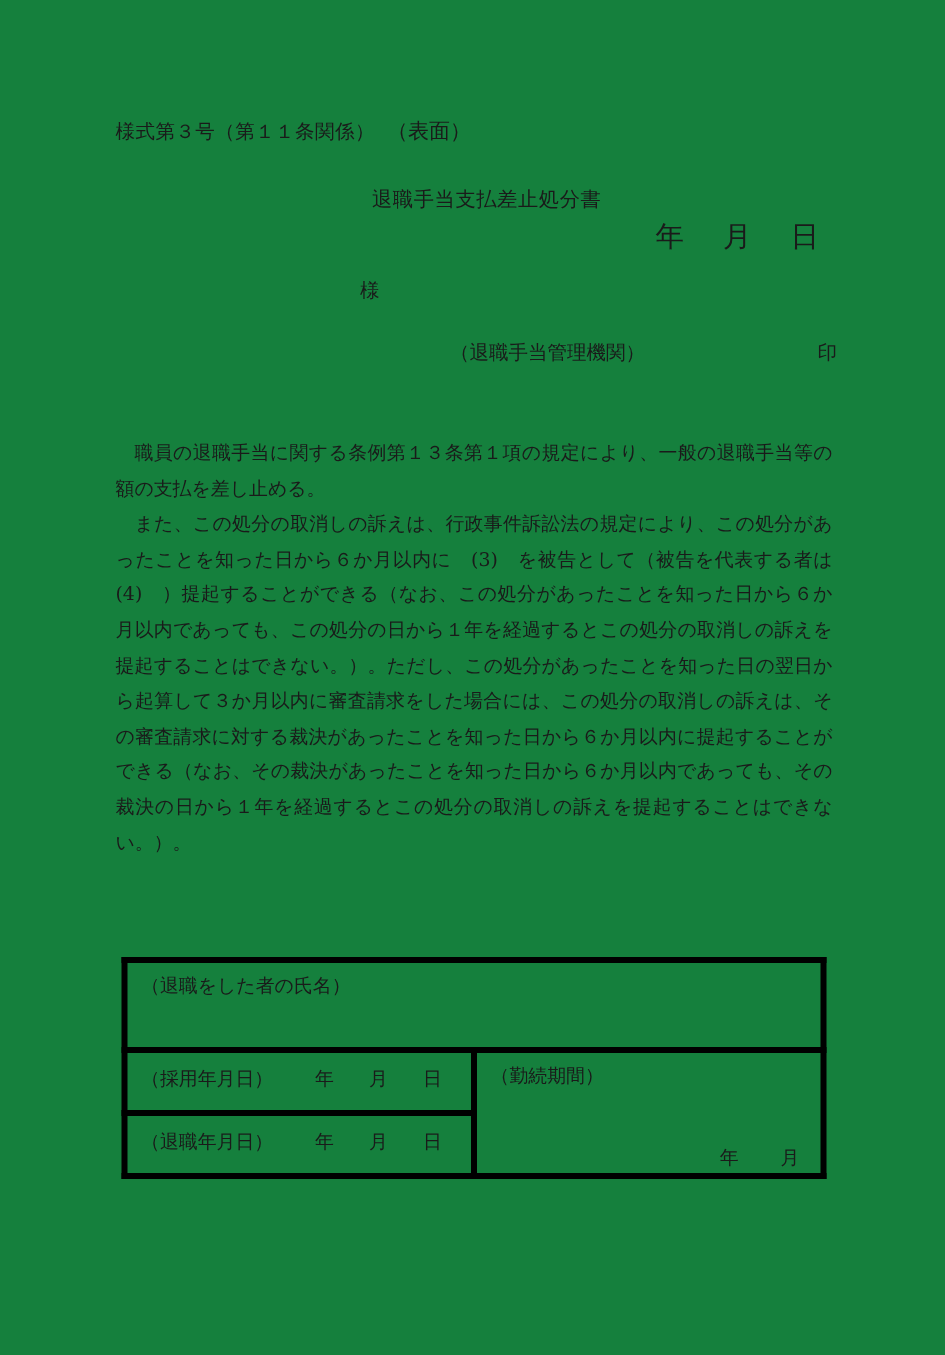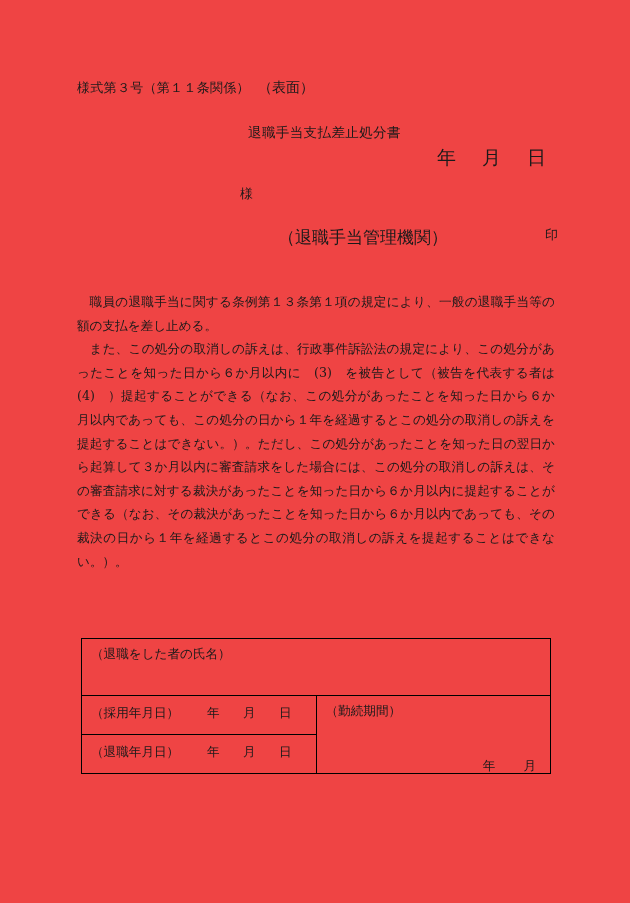--- a/index.html
+++ b/index.html
@@ -16,21 +16,21 @@
     position: relative;
     overflow: hidden;
   }
 
   .page {
     position: absolute;
     left: 0;
     top: 0;
     width: 630px;
     height: 903px;
-    background: #ef4444;
+    background: #15803d;
   }
 
   
   .form-no {
     position: absolute;
     left: 77px;
     top: 79px;
     font-size: 13px;
     letter-spacing: 0.3px;
     white-space: nowrap;
@@ -64,23 +64,23 @@
   .addressee {
     position: absolute;
     left: 240px;
     top: 185px;
     font-size: 13px;
     white-space: nowrap;
   }
 
   .issuer {
     position: absolute;
-    left: 278px;
+    left: 300px;
     top: 226px;
-    font-size: 17px;
+    font-size: 13px;
     white-space: nowrap;
   }
   .seal {
     position: absolute;
     left: 545px;
     top: 226px;
     font-size: 13px;
     white-space: nowrap;
   }
 
@@ -104,21 +104,21 @@
   .info-table {
     position: absolute;
     left: 81px;
     top: 638px;
     width: 470px;
     border-collapse: collapse;
     table-layout: fixed;
     font-size: 12.6px;
   }
   .info-table td {
-    border: 1px solid #000000;
+    border: 4px solid #000000;
     padding: 0;
     vertical-align: top;
   }
   .cell-pad {
     padding: 7px 0 0 9px;
   }
   .row-name-cell { height: 56px; }
   .row-date-cell { height: 38px; }
 
   .date-field {

